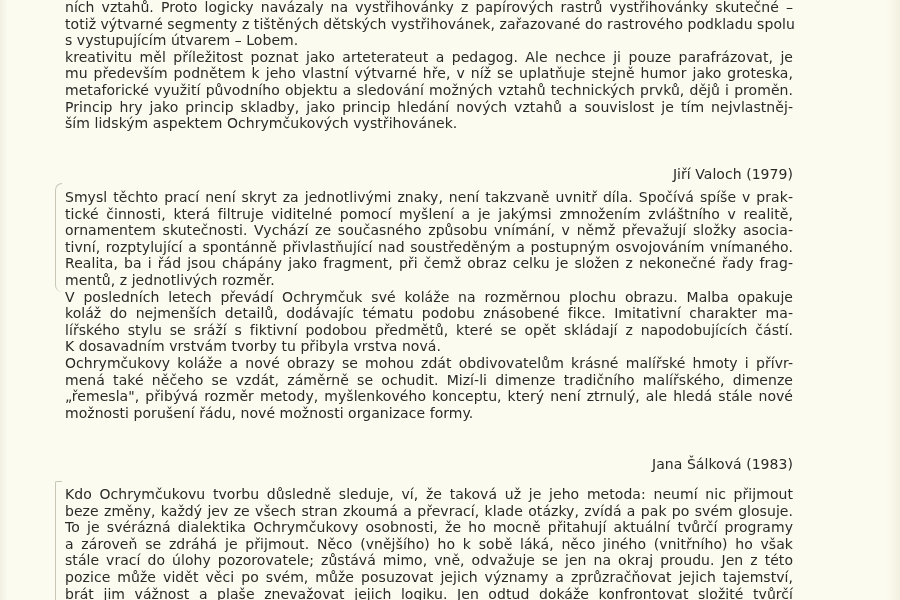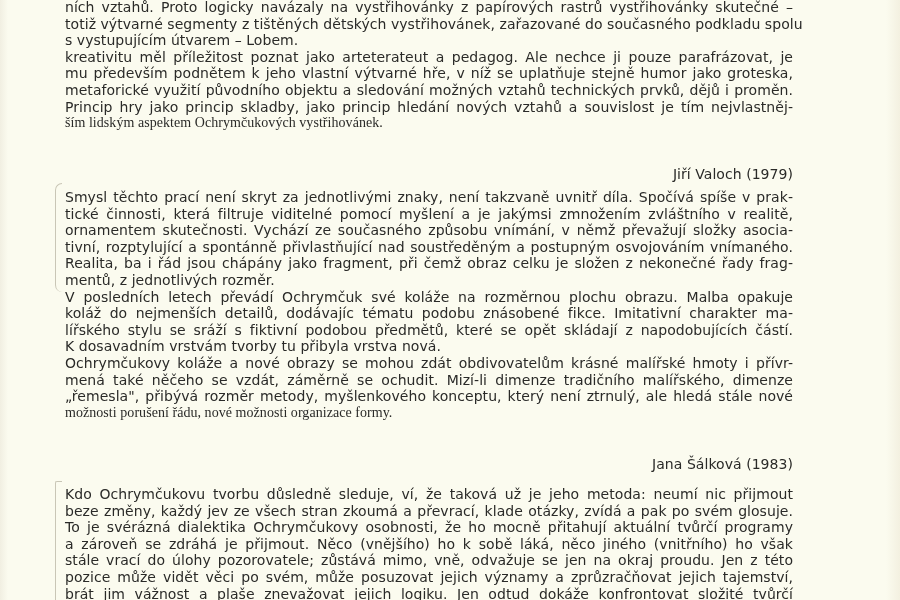--- a/index.html
+++ b/index.html
@@ -22,21 +22,21 @@
     position: absolute; left: 65px; width: 728px;
     font-size: 14px; line-height: 16.6px;
     letter-spacing: 0.05px;
   }
   .line {
     display: block; white-space: nowrap;
     text-align: justify; text-align-last: justify;
   }
   .line.last { text-align-last: left; }
   .sig-row { position: relative; display: block; height: 16.6px; }
-  .sig-row .line { position: absolute; left: 0; top: 0; font-family: Liberation Serif, serif; }
+  .sig-row .line { position: absolute; left: 0; top: 0; }
   .signature {
     position: absolute; right: 0; top: 4px; white-space: nowrap; margin-top: 47px;
   }
   #block1 { top: -1px; }
   #block2 { top: 189px; }
   #block3 { top: 486px; }
   .bracket-mark {
     position: absolute; border-left: 1px solid #c9c6b6;
     border-top: 1px solid #c9c6b6; border-radius: 8px 0 0 8px;
   }
@@ -45,21 +45,21 @@
 <body>
 
 <div class="page-edge-left"></div>
 <div class="page-edge-right"></div>
 
 <div class="bracket-mark" style="left:55px; top:183px; width:6px; height:108px;"></div>
 <div class="bracket-mark" style="left:55px; top:481px; width:6px; height:119px; border-radius:2px 0 0 0;"></div>
 
 <div class="block" id="block1">
   <span class="line">ních vztahů. Proto logicky navázaly na vystřihovánky z papírových rastrů vystřihovánky skutečné –</span>
-  <span class="line">totiž výtvarné segmenty z tištěných dětských vystřihovánek, zařazované do současného podkladu spolu</span>
+  <span class="line">totiž výtvarné segmenty z tištěných dětských vystřihovánek, zařazované do rastrového podkladu spolu</span>
   <span class="line last">s vystupujícím útvarem – Lobem.</span>
   <span class="line">kreativitu měl příležitost poznat jako arteterateut a pedagog. Ale nechce ji pouze parafrázovat, je</span>
   <span class="line">mu především podnětem k jeho vlastní výtvarné hře, v níž se uplatňuje stejně humor jako groteska,</span>
   <span class="line">metaforické využití původního objektu a sledování možných vztahů technických prvků, dějů i proměn.</span>
   <span class="line">Princip hry jako princip skladby, jako princip hledání nových vztahů a souvislost je tím nejvlastněj-</span>
   <span class="sig-row">
     <span class="line last">ším lidským aspektem Ochrymčukových vystřihovánek.</span>
     <span class="signature">Jiří Valoch (1979)</span>
   </span>
 </div>

